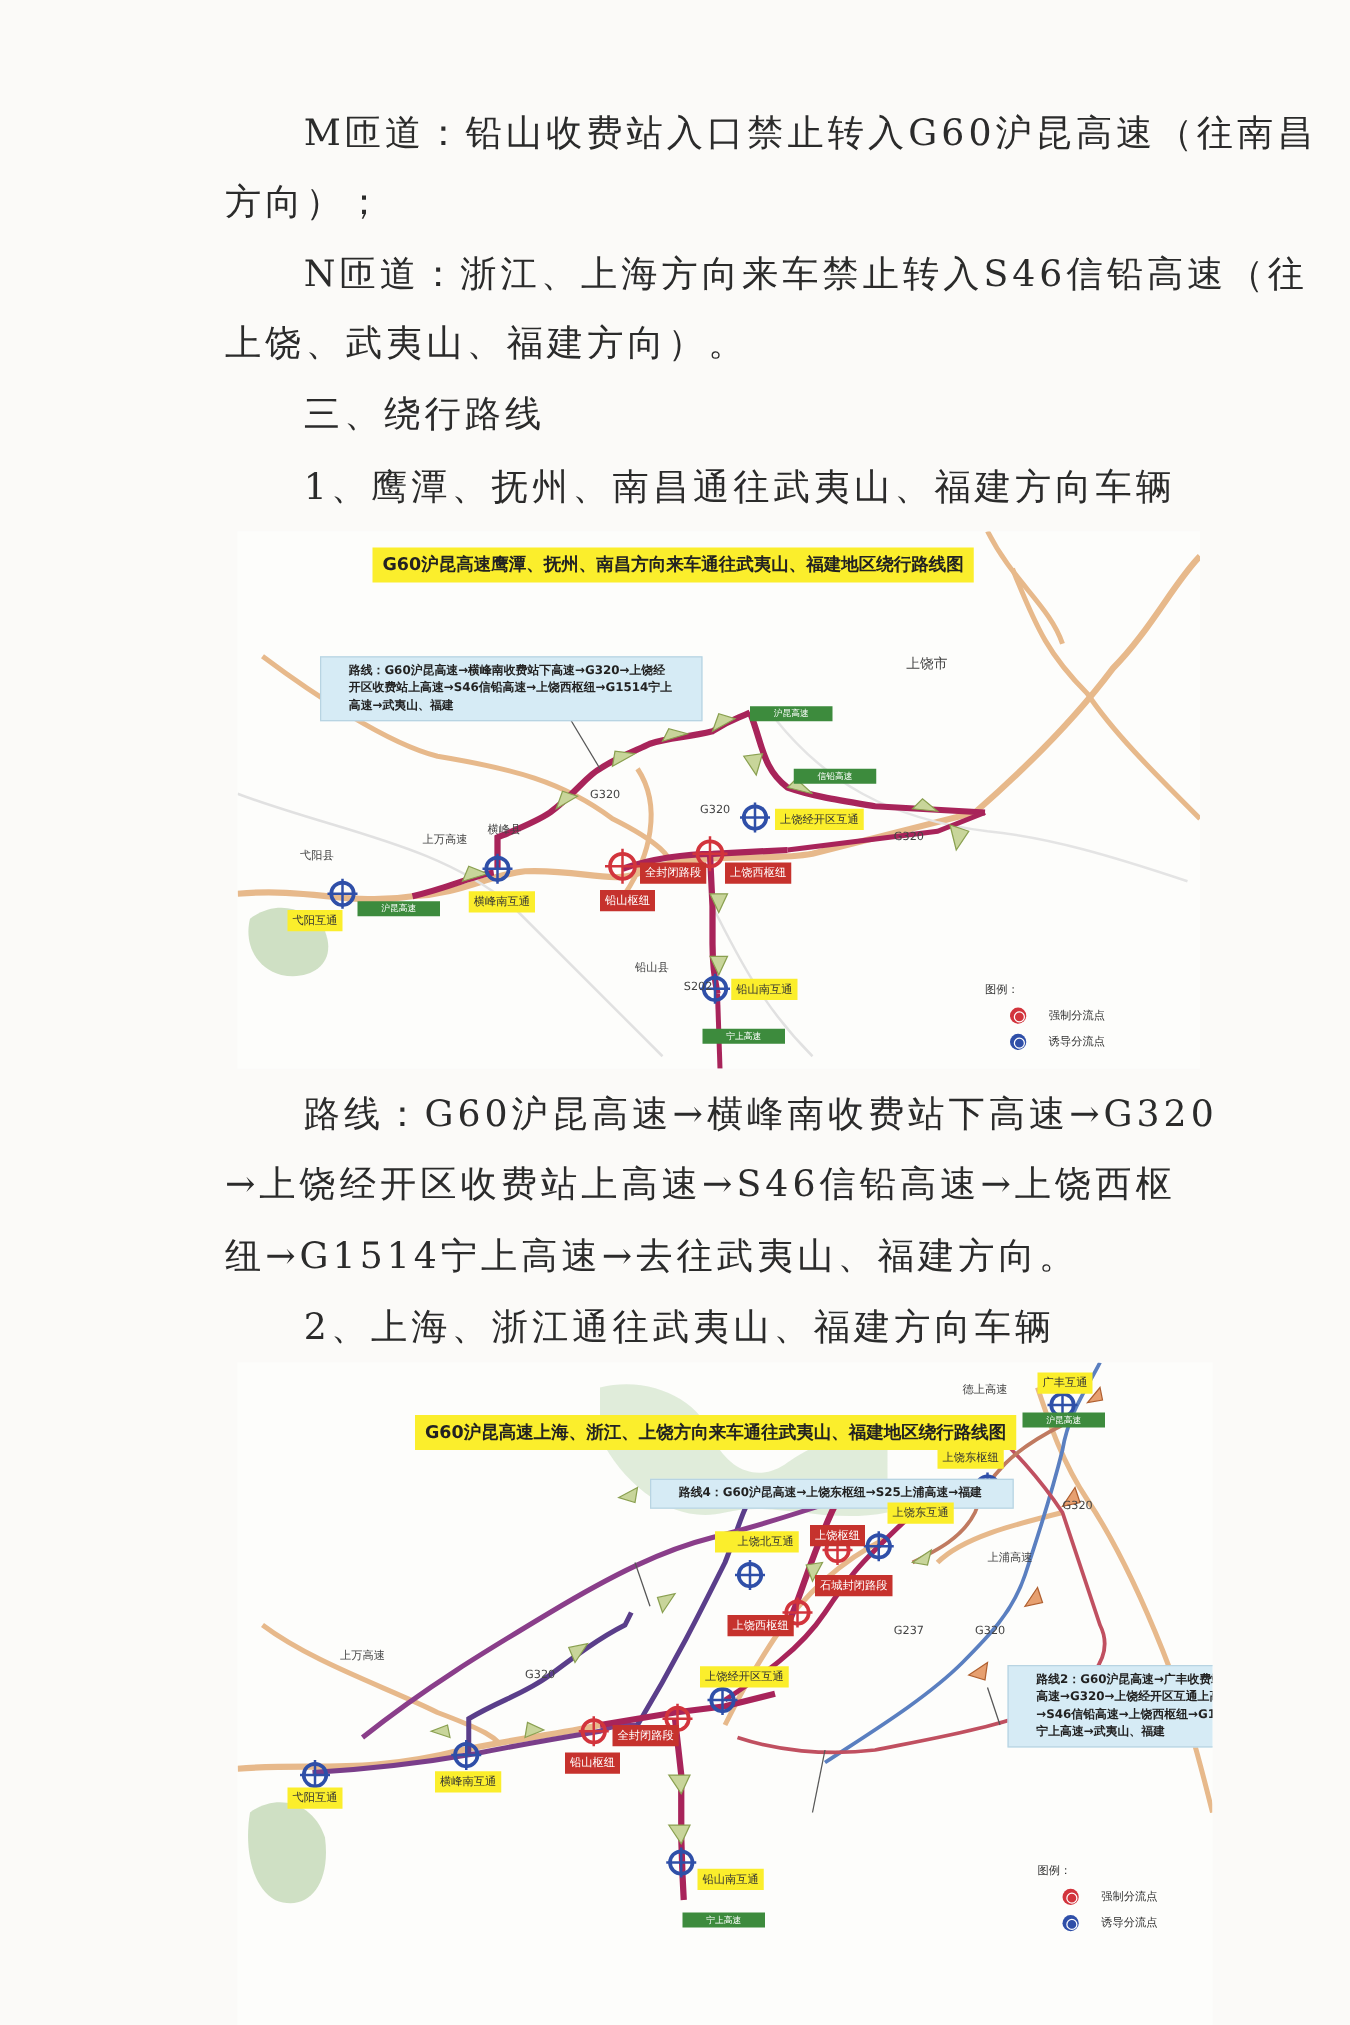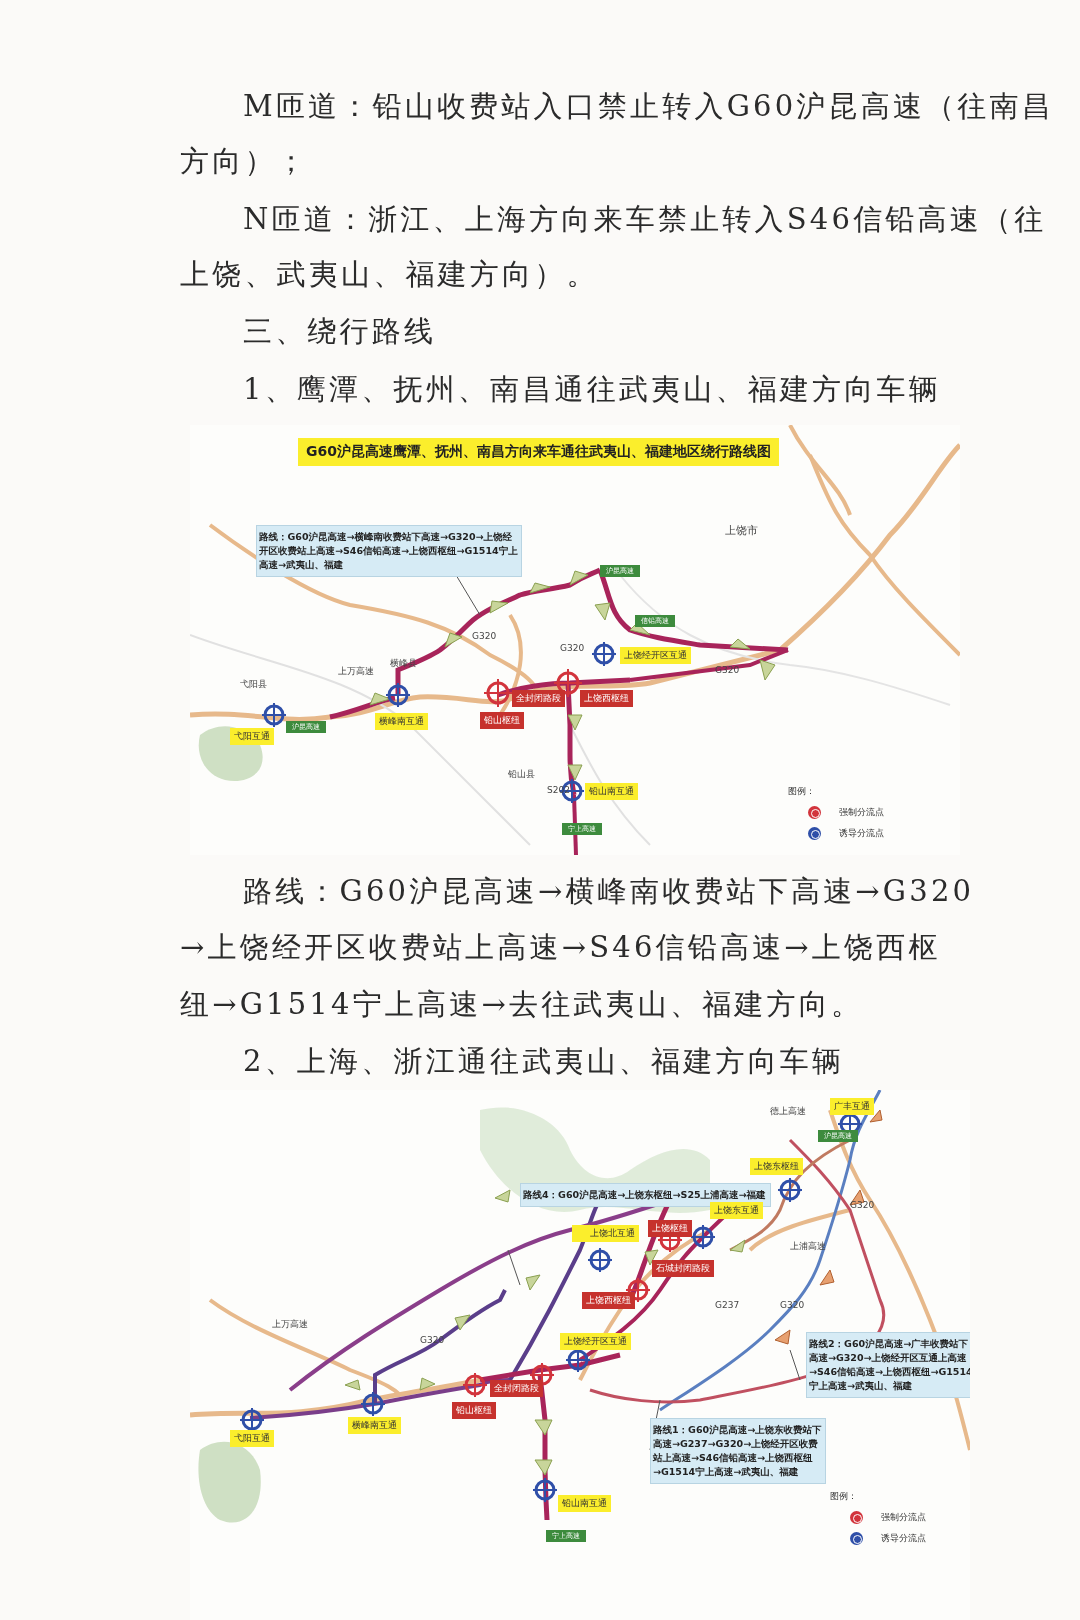--- a/index.html
+++ b/index.html
@@ -4,25 +4,25 @@
 <style>
   html,body{margin:0;padding:0;}
   body{width:1080px;height:1620px;background:#fbfaf8;position:relative;overflow:hidden;
     font-family:"DejaVu Serif","Liberation Serif",serif;color:#2b2b2b;}
   .para{position:absolute;font-size:29px;letter-spacing:3.2px;line-height:58px;white-space:nowrap;}
   .map{position:absolute;background:#fdfdfb;overflow:hidden;}
   .map svg{position:absolute;left:0;top:0;}
   .title-bar{position:absolute;background:#fbee2c;font-family:"DejaVu Sans","Liberation Sans",sans-serif;
     font-weight:bold;font-size:14px;color:#222;padding:5px 8px;white-space:nowrap;}
   .route-box{position:absolute;background:#d6ebf5;border:1px solid #b8d4e2;font-family:"DejaVu Sans","Liberation Sans",sans-serif;
-    font-size:9.5px;font-weight:bold;color:#222;line-height:14px;padding:4px 2px;white-space:normal;}
+    font-size:9.5px;font-weight:bold;color:#222;line-height:14px;padding:4px 22px;white-space:normal;}
   .lbl{position:absolute;font-family:"DejaVu Sans","Liberation Sans",sans-serif;font-size:9px;white-space:nowrap;padding:2px 4px;}
   .lbl.yellow{background:#fbee2c;color:#333;}
   .lbl.red{background:#c6322d;color:#fff;}
-  .lbl.green{background:#3d8b3d;color:#fff;font-size:7px;padding:1px 6px;}
+  .lbl.green{background:#3d8b3d;color:#fff;font-size:7px;padding:1px 19px;}
   .lbl.plain{color:#444;padding:0;}
   .legend{position:absolute;font-family:"DejaVu Sans","Liberation Sans",sans-serif;font-size:9px;color:#333;}
   .legend .row{display:flex;align-items:center;gap:18px;margin-top:8px;margin-left:20px;}
   .dot{width:13px;height:13px;border-radius:50%;position:relative;}
   .dot.red{background:#d2343c;} .dot.blue{background:#2f4fa8;}
   .dot::after{content:"";position:absolute;left:3px;top:3px;width:7px;height:7px;border:1px solid #fff;border-radius:50%;}
 </style>
 </head>
 <body>
 
@@ -224,23 +224,23 @@
         <line x1="600" y1="88" x2="600" y2="112"></line>
       <line x1="648" y1="34" x2="672" y2="34"></line>
         <line x1="660" y1="22" x2="660" y2="46"></line>
       <line x1="343" y1="400" x2="367" y2="400"></line>
         <line x1="355" y1="388" x2="355" y2="412"></line>
     </g>
     <line x1="318" y1="160" x2="330" y2="195" stroke="#555" stroke-width="1"></line>
     <line x1="470" y1="310" x2="460" y2="360" stroke="#555" stroke-width="1"></line>
     <line x1="600" y1="260" x2="610" y2="290" stroke="#555" stroke-width="1"></line>
   </svg>
+  <div class="title-bar" style="left:142px;top:42px;">G60沪昆高速上海、浙江、上饶方向来车通往武夷山、福建地区绕行路线图</div>
   <div class="route-box" style="left:330px;top:93px;width:245px;">路线4：G60沪昆高速→上饶东枢纽→S25上浦高速→福建</div>
   <div class="route-box" style="left:616px;top:242px;width:166px;">路线2：G60沪昆高速→广丰收费站下高速→G320→上饶经开区互通上高速→S46信铅高速→上饶西枢纽→G1514宁上高速→武夷山、福建</div>
-  <div class="route-box" style="left:460px;top:328px;width:170px;">路线1：G60沪昆高速→上饶东收费站下高速→G237→G320→上饶经开区收费站上高速→S46信铅高速→上饶西枢纽→G1514宁上高速→武夷山、福建</div>
   <div class="lbl yellow" style="left:640px;top:8px;">广丰互通</div>
   <div class="lbl yellow" style="left:560px;top:68px;">上饶东枢纽</div>
   <div class="lbl yellow" style="left:520px;top:112px;">上饶东互通</div>
   <div class="lbl yellow" style="left:382px;top:135px;padding-left:18px;">上饶北互通</div>
   <div class="lbl red" style="left:458px;top:130px;">上饶枢纽</div>
   <div class="lbl red" style="left:462px;top:170px;">石城封闭路段</div>
   <div class="lbl red" style="left:392px;top:202px;">上饶西枢纽</div>
   <div class="lbl yellow" style="left:370px;top:243px;">上饶经开区互通</div>
   <div class="lbl yellow" style="left:158px;top:327px;">横峰南互通</div>
   <div class="lbl yellow" style="left:40px;top:340px;">弋阳互通</div>

